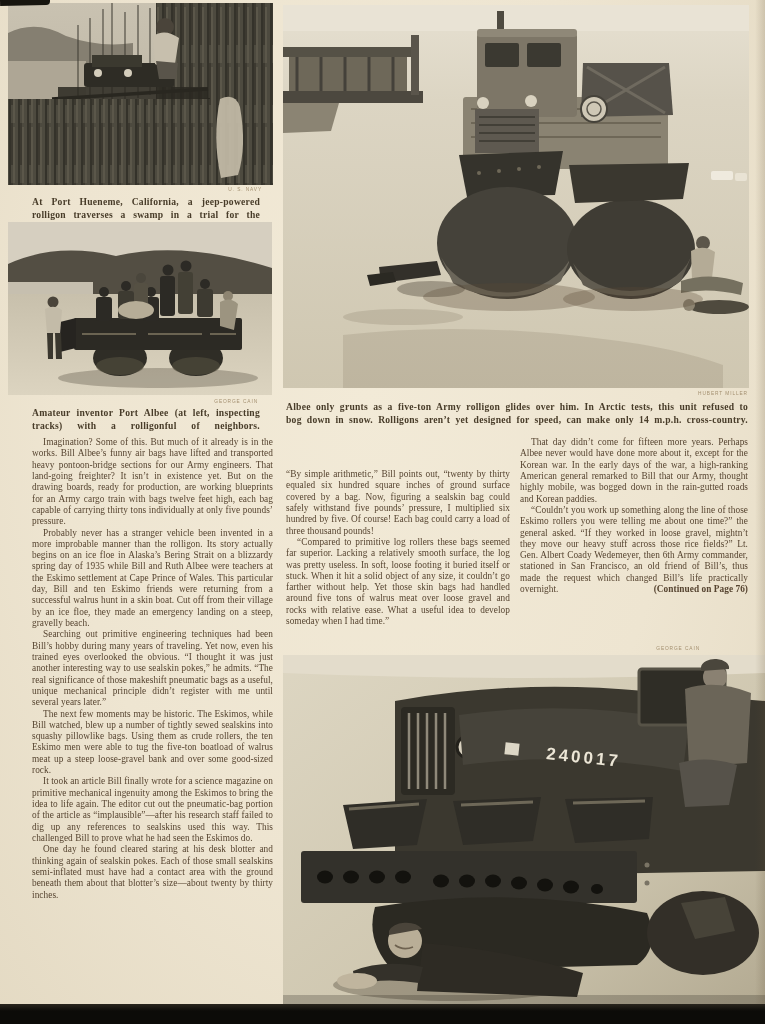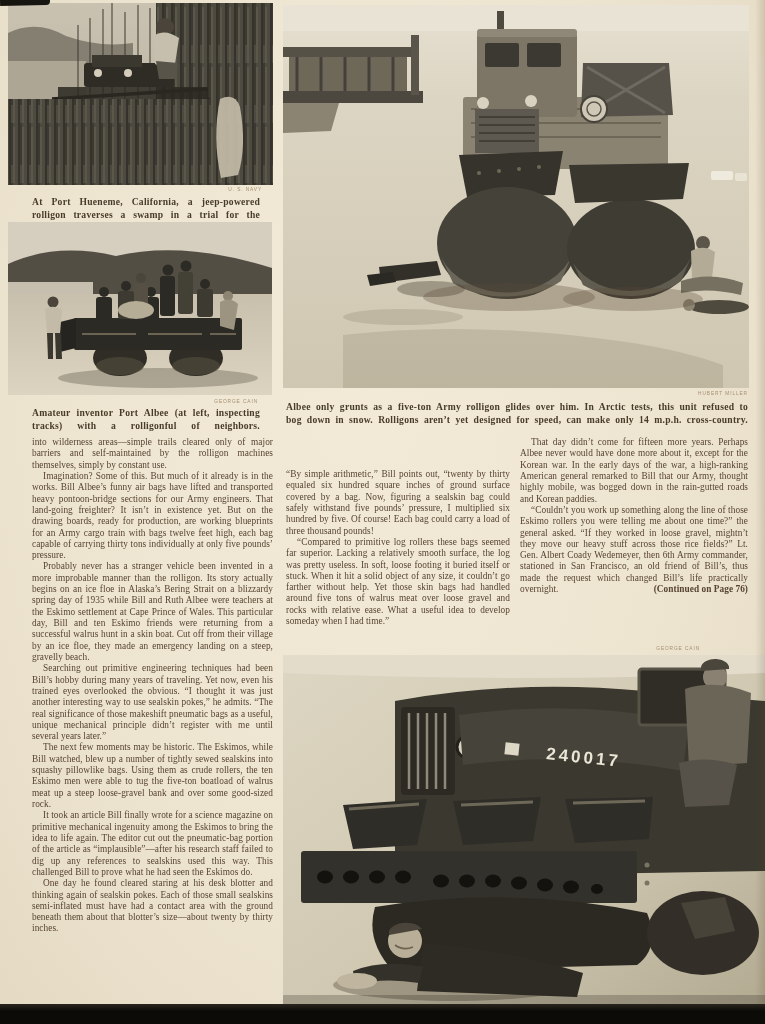--- a/index.html
+++ b/index.html
@@ -220,21 +220,20 @@
       <ellipse cx="350" cy="294" rx="70" ry="12"></ellipse>
       <path d="M60,330 q120,-14 260,4 q70,8 120,26 l0,23 l-380,0 Z" opacity=".45"></path>
       <ellipse cx="120" cy="312" rx="60" ry="8" opacity=".5"></ellipse>
     </g>
   </svg>
 
   <div class="credit" style="left:520px;top:391px;width:228px;">Hubert Miller</div>
   <div class="cap" style="left:286px;top:400px;width:462px;">Albee only grunts as a five-ton Army rolligon glides over him. In Arctic tests, this unit refused to bog down in snow. Rolligons aren’t yet designed for speed, can make only 14 m.p.h. cross-country.</div>
 
   <div class="bodycol" style="left:32px;top:437px;width:241px;">
-    <p class="noindent">into wilderness areas—simple trails cleared only of major barriers and self-maintained by the rolligon machines themselves, simply by constant use.</p>
     <p>Imagination? Some of this. But much of it already is in the works. Bill Albee’s funny air bags have lifted and transported heavy pontoon-bridge sections for our Army engineers. That land-going freighter? It isn’t in existence yet. But on the drawing boards, ready for production, are working blueprints for an Army cargo train with bags twelve feet high, each bag capable of carrying thirty tons individually at only five pounds’ pressure.</p>
     <p>Probably never has a stranger vehicle been invented in a more improbable manner than the rolligon. Its story actually begins on an ice floe in Alaska’s Bering Strait on a blizzardy spring day of 1935 while Bill and Ruth Albee were teachers at the Eskimo settlement at Cape Prince of Wales. This particular day, Bill and ten Eskimo friends were returning from a successful walrus hunt in a skin boat. Cut off from their village by an ice floe, they made an emergency landing on a steep, gravelly beach.</p>
     <p>Searching out primitive engineering techniques had been Bill’s hobby during many years of traveling. Yet now, even his trained eyes overlooked the obvious. “I thought it was just another interesting way to use sealskin pokes,” he admits. “The real significance of those makeshift pneumatic bags as a useful, unique mechanical principle didn’t register with me until several years later.”</p>
     <p>The next few moments may be historic. The Eskimos, while Bill watched, blew up a number of tightly sewed sealskins into squashy pillowlike bags. Using them as crude rollers, the ten Eskimo men were able to tug the five-ton boatload of walrus meat up a steep loose-gravel bank and over some good-sized rock.</p>
     <p>It took an article Bill finally wrote for a science magazine on primitive mechanical ingenuity among the Eskimos to bring the idea to life again. The editor cut out the pneumatic-bag portion of the article as “implausible”—after his research staff failed to dig up any references to sealskins used this way. This challenged Bill to prove what he had seen the Eskimos do.</p>
     <p>One day he found cleared staring at his desk blotter and thinking again of sealskin pokes. Each of those small sealskins semi-inflated must have had a contact area with the ground beneath them about that blotter’s size—about twenty by thirty inches.</p>
   </div>
 
   <div class="bodycol" style="left:286px;top:437px;width:224px;margin-top:32px;">
     <p class="noindent">“By simple arithmetic,” Bill points out, “twenty by thirty equaled six hundred square inches of ground surface covered by a bag. Now, figuring a sealskin bag could safely withstand five pounds’ pressure, I multiplied six hundred by five. Of course! Each bag could carry a load of three thousand pounds!</p>

